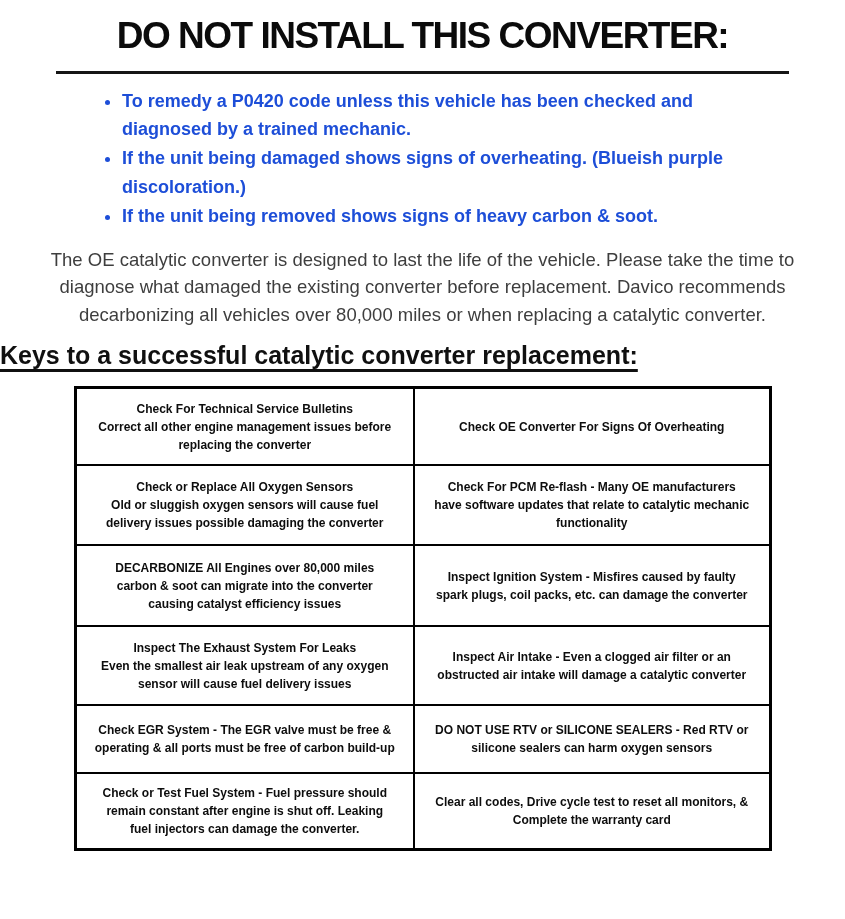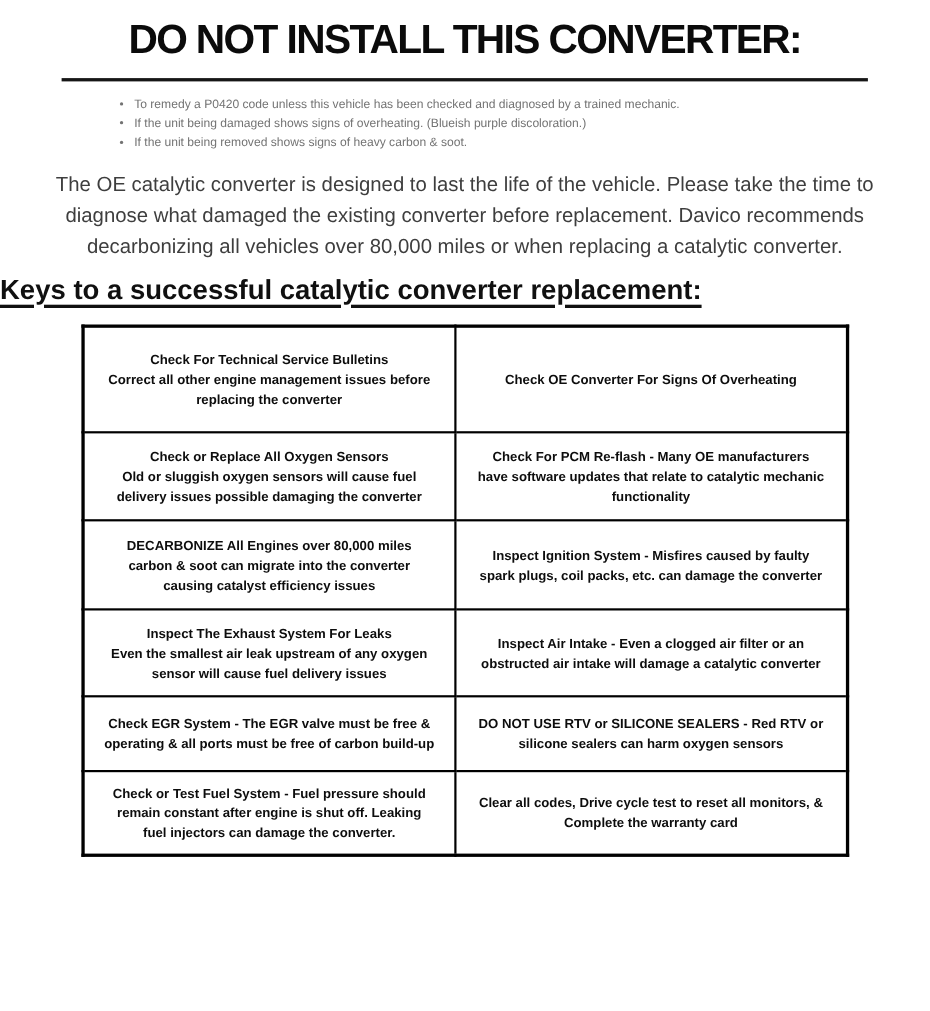--- a/index.html
+++ b/index.html
@@ -42,23 +42,23 @@
   .divider {
     width: 733px;
     margin: 13px auto 0;
     border: 0;
     border-top: 3px solid #161616;
   }
   .warnings {
     width: 645px;
     margin: 13px 0 0 104px;
     padding: 0 0 0 18px;
-    font-size: 11px;
-    font-weight: normal;
-    color: #737373;
+    font-size: 18px;
+    font-weight: bold;
+    color: #1d4ed8;
     line-height: 1.6;
   }
   .warnings li { margin: 0; }
   .paragraph {
     width: 812px;
     margin: 15px auto 0;
     text-align: center;
     font-size: 18.5px;
     font-weight: normal;
     color: #3e3e3e;
@@ -86,21 +86,21 @@
     font-weight: bold;
     font-size: 12px;
     color: #0d0d0d;
     text-align: center;
     vertical-align: middle;
     padding: 10px 18px;
     line-height: 1.5;
     white-space: pre-line;
   }
   .cell-lg { font-size: 14.5px; }
-  .r1 { height: 97px; } .r2 { height: 80px; } .r3 { height: 81px; }
+  .r1 { height: 78px; } .r2 { height: 80px; } .r3 { height: 81px; }
   .r4 { height: 79px; } .r5 { height: 68px; } .r6 { height: 74px; }
 </style>
 </head>
 <body>
 
 <div class="page">
 
 
   <h1 class="headline">DO NOT INSTALL THIS CONVERTER:</h1>
 

